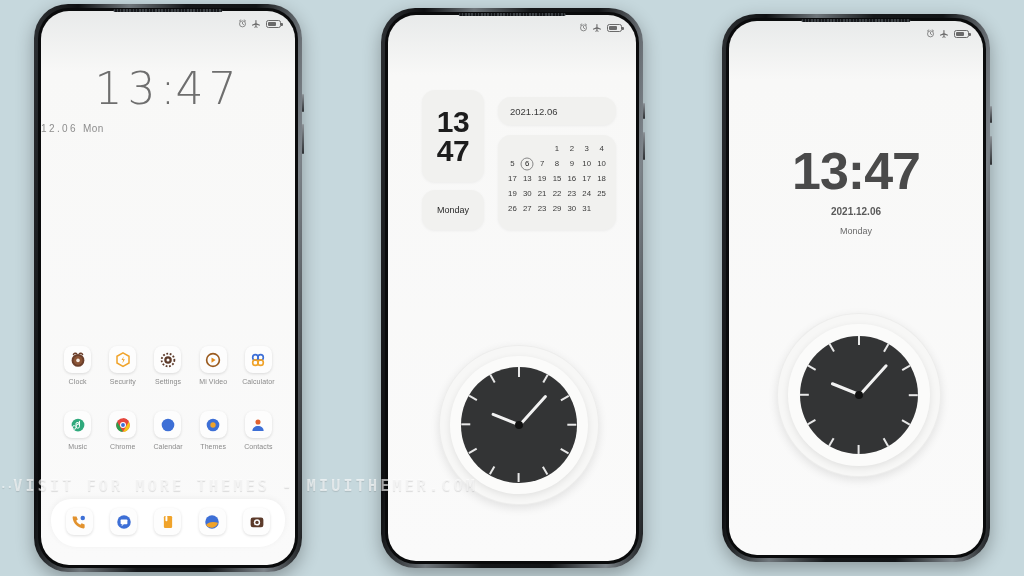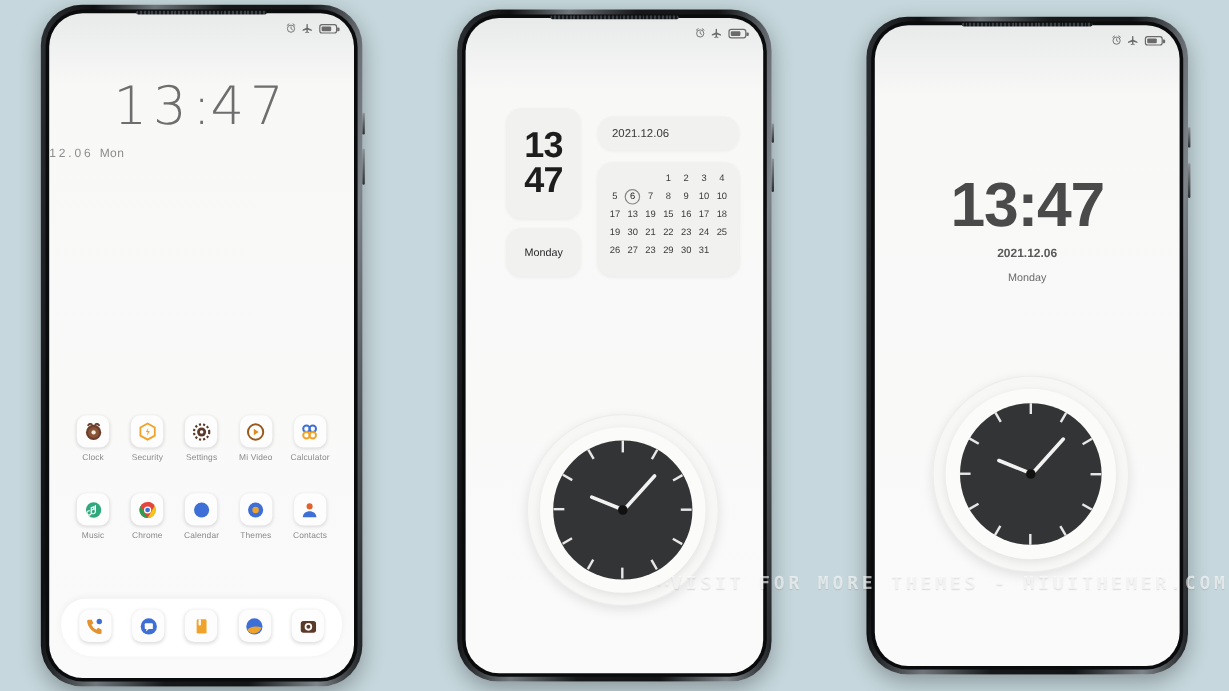--- a/index.html
+++ b/index.html
@@ -201,21 +201,21 @@
     font-size:10px; color:#5a5a5a; font-weight:600;
   }
   .p3-dow {
     position:absolute; top:205px; left:0; right:0; text-align:center;
     font-size:9px; color:#6a6a6a;
   }
 
   
   .watermark {
     position:absolute; left:0; right:0; top:477px;
-    text-align:right;
+    text-align:left;
     font-family:"DejaVu Sans Mono", monospace;
     font-size:15px; font-weight:700;
     letter-spacing:3.2px;
     color:rgba(255,255,255,.62);
     text-shadow:0 1px 1px rgba(0,0,0,.12);
     z-index:40; pointer-events:none;
     white-space:nowrap;
   }
   .watermark .dots { letter-spacing:0; font-size:11px; }
 </style>

